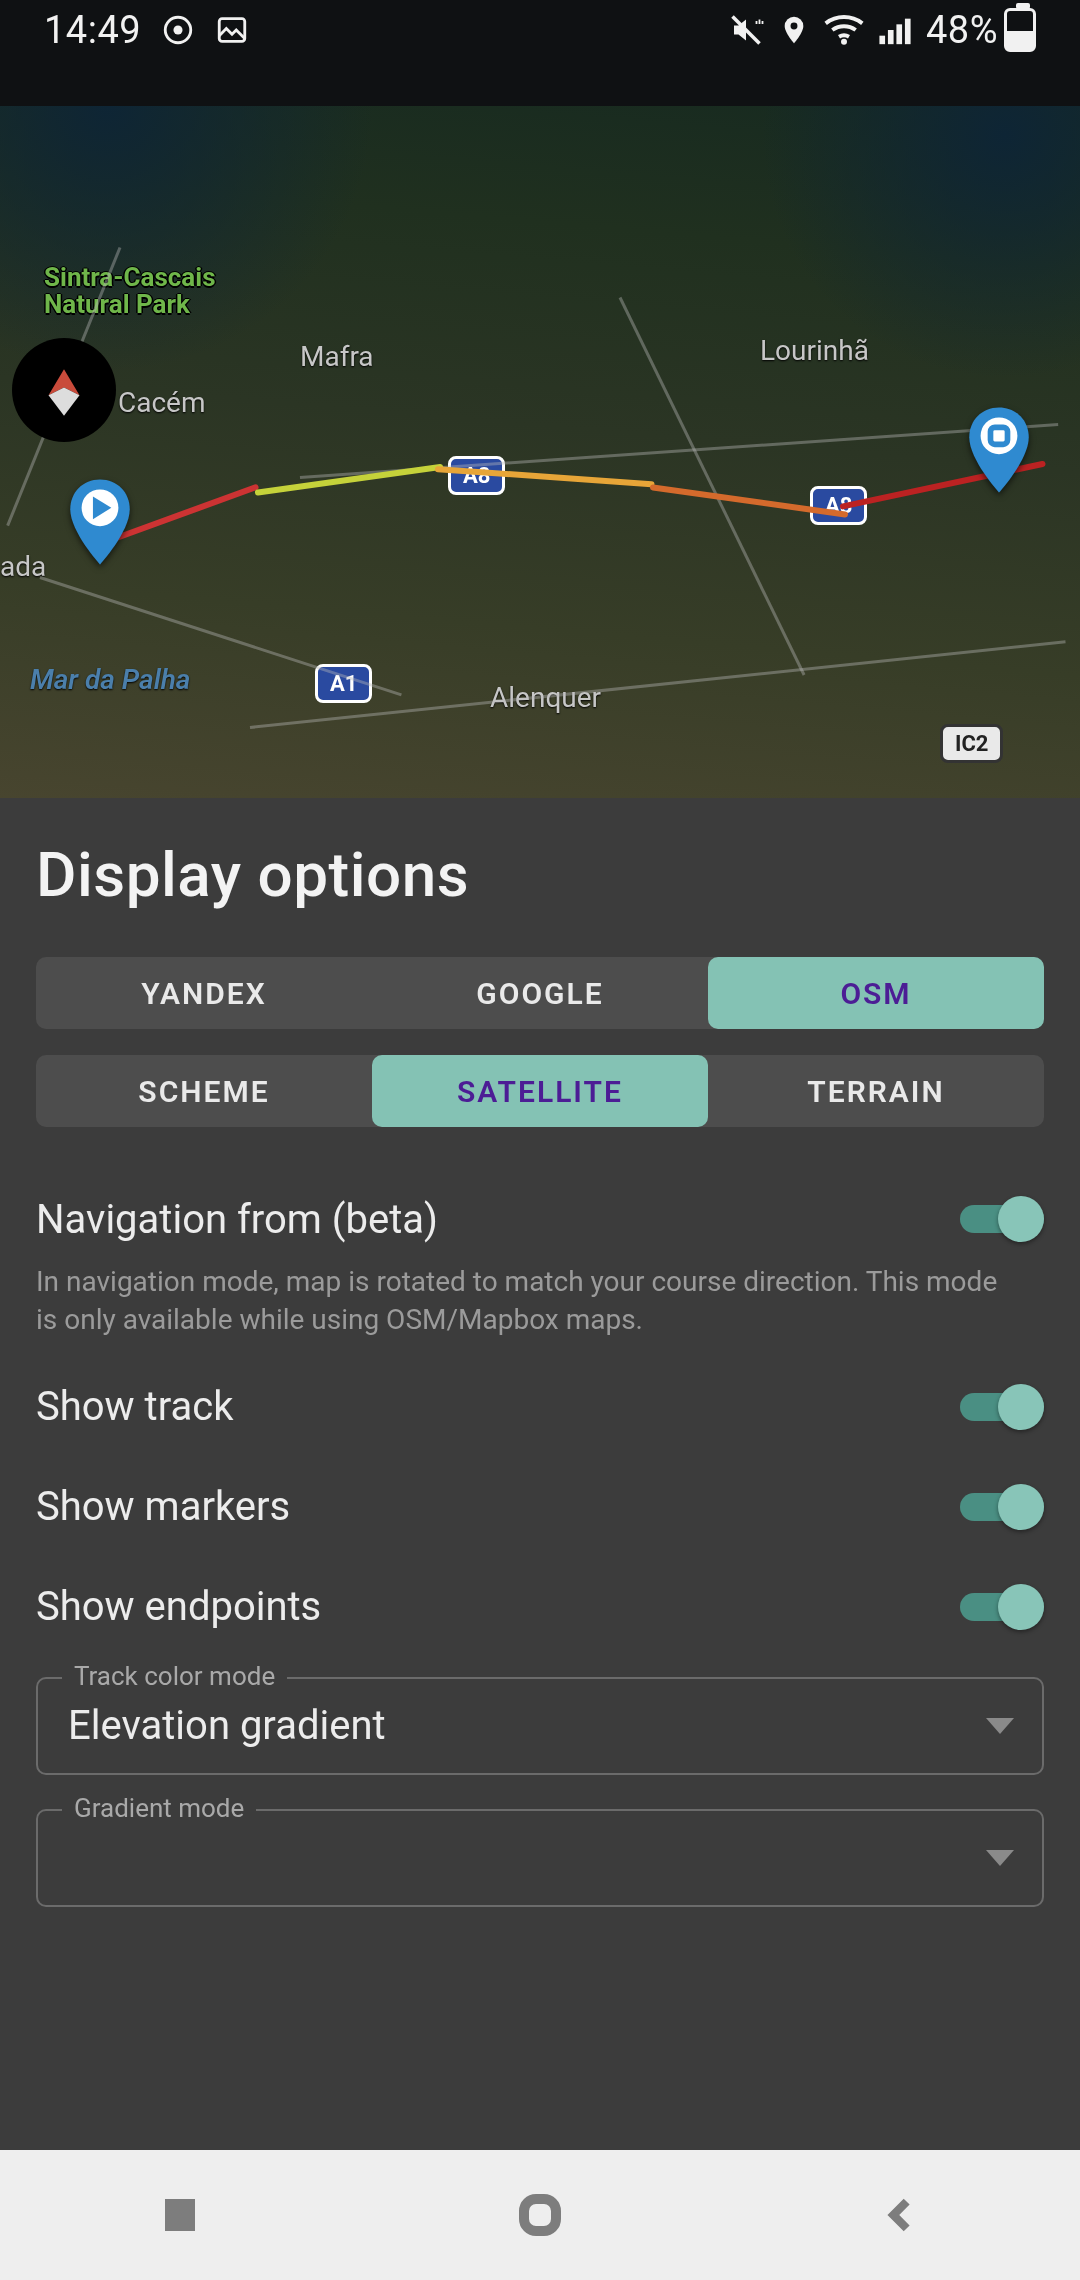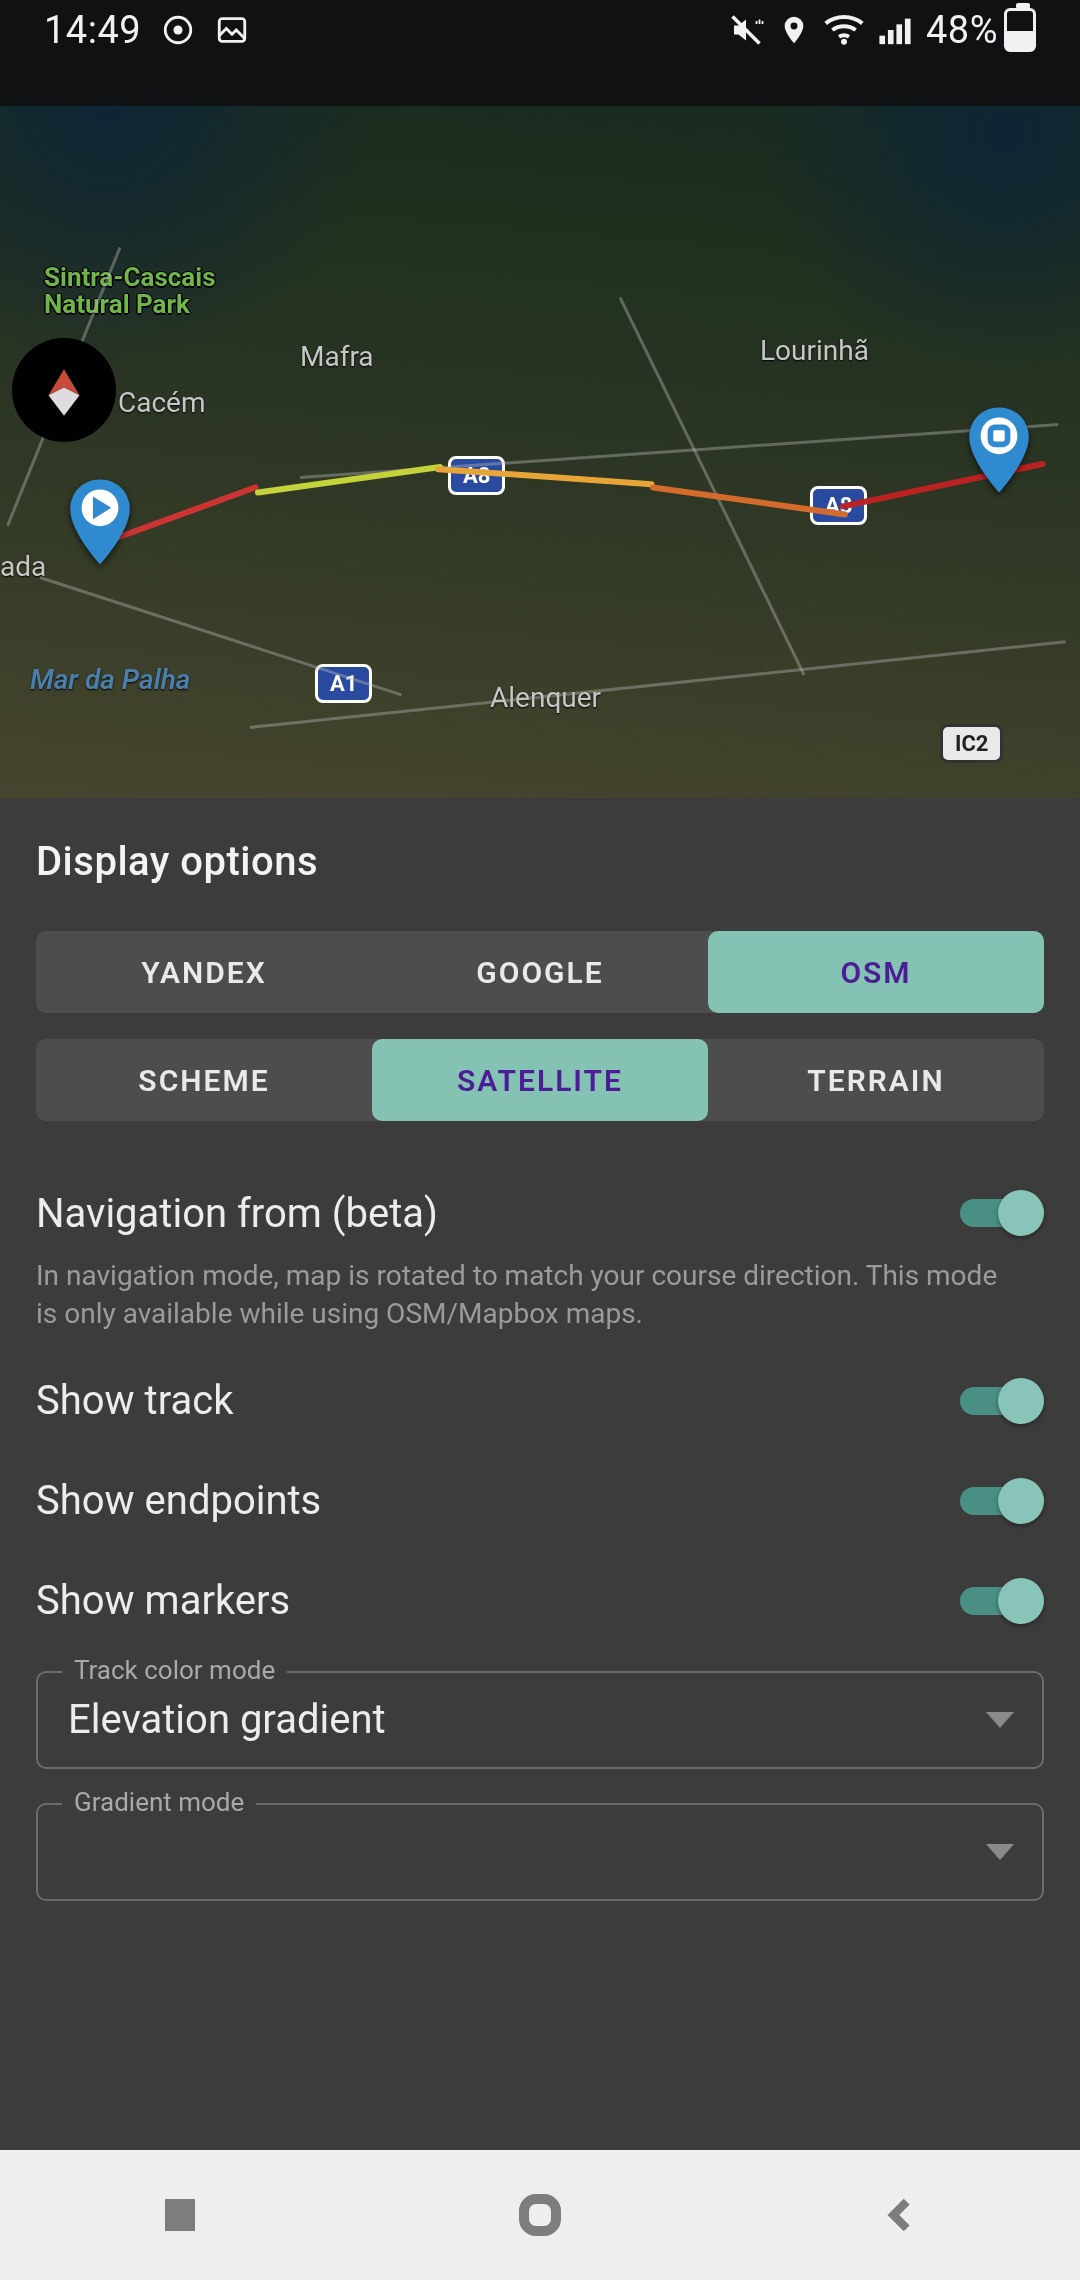--- a/index.html
+++ b/index.html
@@ -55,24 +55,24 @@
 
 .road{ position:absolute; background:#b8b8b8; opacity:.4; height:3px; transform-origin:left center; }
 .track{ position:absolute; height:6px; border-radius:3px; transform-origin:left center; }
 
 
 .sheet{
   position:absolute; left:0; right:0; top:798px; bottom:130px;
   background:#3c3c3c; padding:40px 36px 20px;
   overflow:hidden;
 }
-.sheet h1{ font-size:40px; font-weight:500; color:#f3f3f3; letter-spacing:.5px; margin-bottom:46px; }
+.sheet h1{ font-size:62px; font-weight:500; color:#f3f3f3; letter-spacing:.5px; margin-bottom:46px; }
 
 .seg{
-  display:flex; width:100%; height:82px; border-radius:10px; background:#4d4d4d;
+  display:flex; width:100%; height:72px; border-radius:10px; background:#4d4d4d;
   margin-bottom:26px;
 }
 .seg .item{
   flex:1 1 0; display:flex; align-items:center; justify-content:center;
   font-size:30px; font-weight:600; letter-spacing:2px; color:#e9e9e9;
   border-radius:10px;
 }
 .seg .item.selected{ background:#84c2b4; color:#4c1d95; }
 
 .seg + .seg{ margin-bottom:42px; }
@@ -247,29 +247,29 @@
 
   <div class="row">
     <span class="label">Show track</span>
     <span class="switch">
         <span class="switch-track"></span>
         <span class="switch-thumb"></span>
       </span>
   </div>
 
   <div class="row">
-    <span class="label">Show endpoints</span>
+    <span class="label">Show markers</span>
     <span class="switch">
         <span class="switch-track"></span>
         <span class="switch-thumb"></span>
       </span>
   </div>
 
   <div class="row">
-    <span class="label">Show markers</span>
+    <span class="label">Show endpoints</span>
     <span class="switch">
         <span class="switch-track"></span>
         <span class="switch-thumb"></span>
       </span>
   </div>
 
   <div class="field">
     <span class="legend">Track color mode</span>
     <span class="value">Elevation gradient</span>
     <span class="chev"></span>

